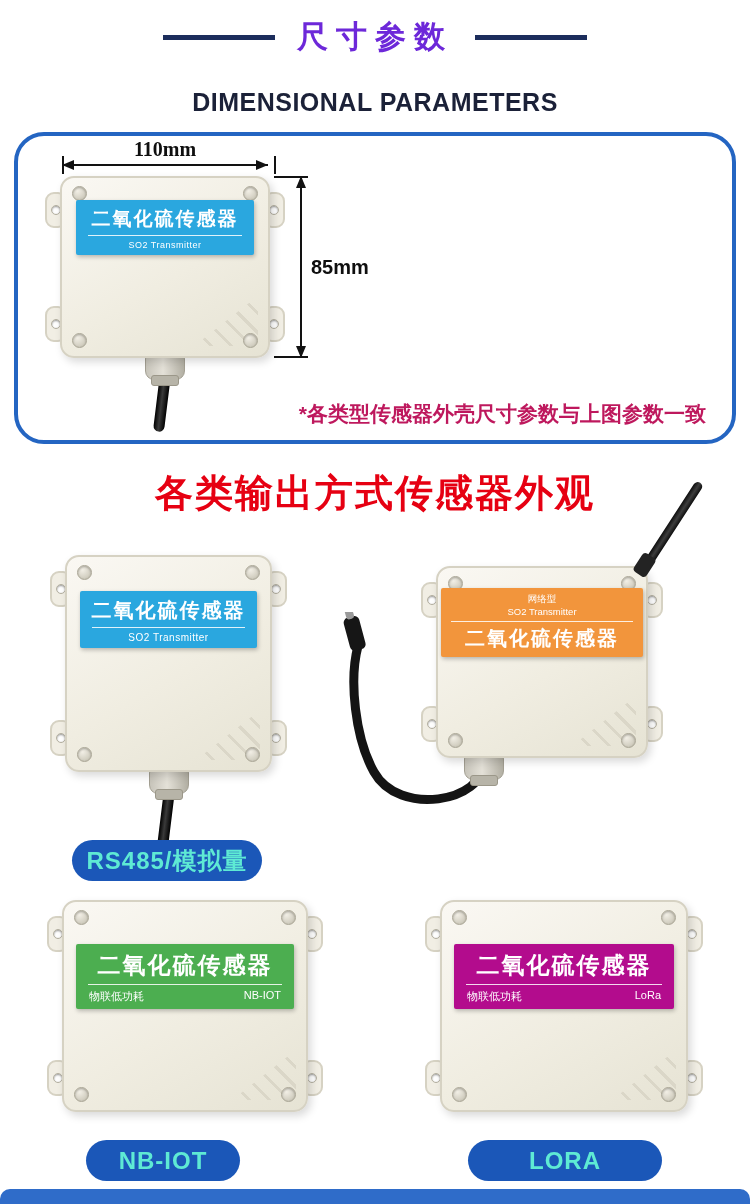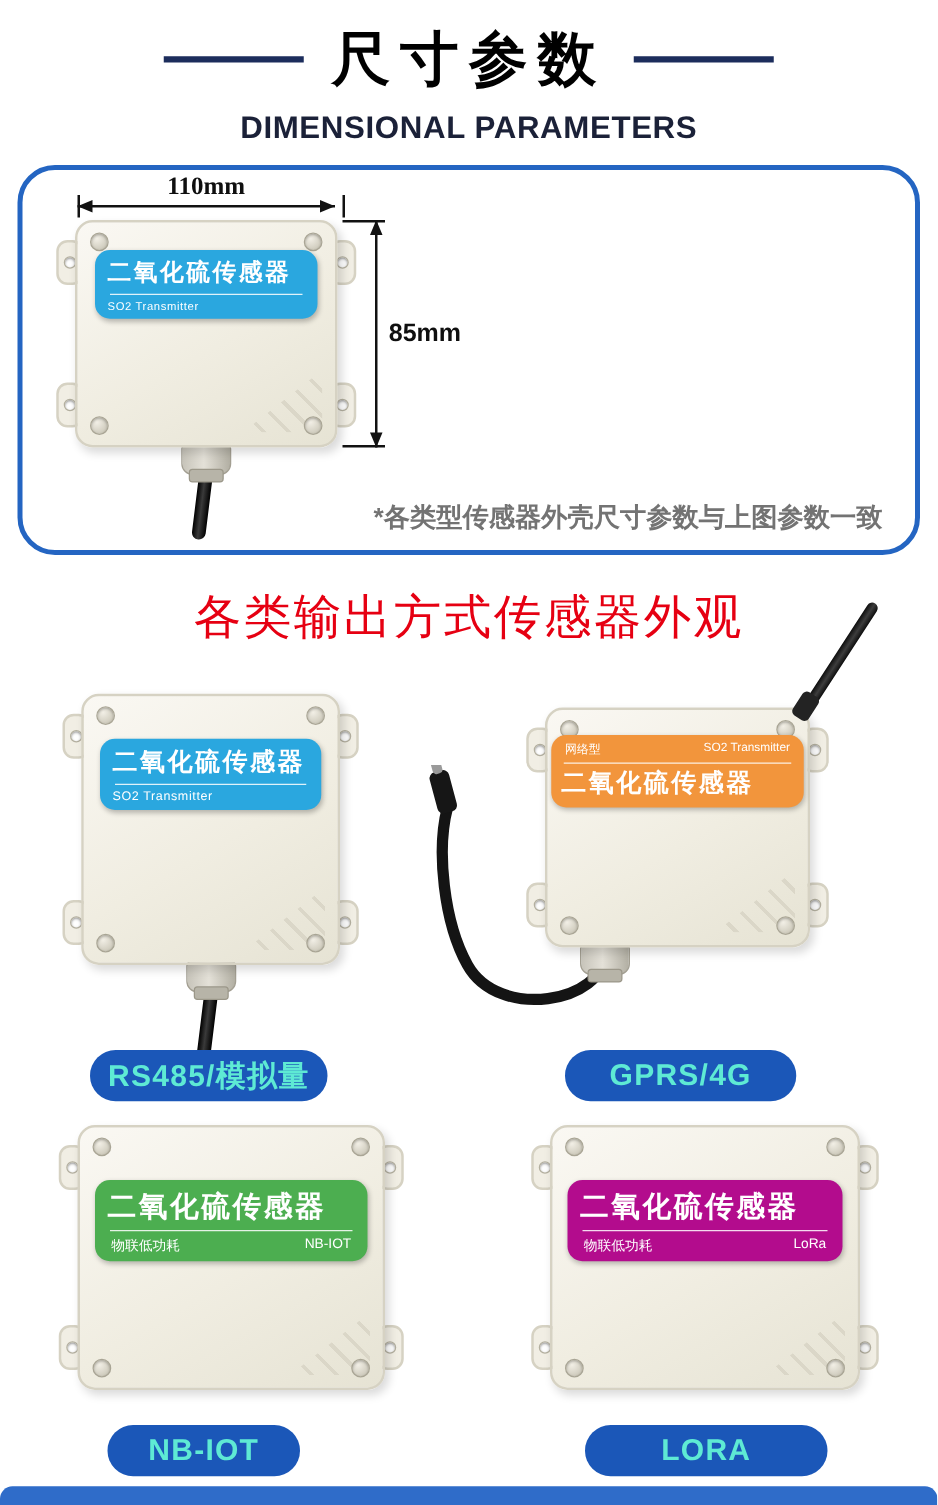--- a/index.html
+++ b/index.html
@@ -2,29 +2,29 @@
 <html><head>
 <meta charset="utf-8">
 <style>
   html,body{margin:0;padding:0;background:#fff;}
   .page{position:relative;width:750px;height:1204px;background:#ffffff;overflow:hidden;
         font-family:"Liberation Sans","DejaVu Sans",sans-serif;color:#111;}
 
   
   .title-row{position:absolute;top:16px;left:0;right:0;display:flex;justify-content:center;align-items:center;gap:22px;}
   .t-line{width:112px;height:5px;background:#1c2d5c;}
-  .title{font-size:47px;font-weight:bold;color:#000000;letter-spacing:8px;margin:0;}
+  .title{font-size:31px;font-weight:bold;color:#6d28d9;letter-spacing:8px;margin:0;}
   .subtitle{position:absolute;top:88px;left:0;right:0;text-align:center;font-size:25px;font-weight:bold;color:#1b2138;letter-spacing:.5px;}
 
   
   .spec-box{position:absolute;left:14px;top:132px;width:722px;height:312px;box-sizing:border-box;
             border:4px solid #2465c2;border-radius:30px;background:#fff;}
   .front-view{position:absolute;left:30px;top:2px;width:320px;height:300px;}
   .side-view{position:absolute;left:322px;top:66px;width:350px;height:150px;}
-  .spec-note{position:absolute;right:26px;bottom:12px;font-size:21px;font-weight:bold;color:#737373;white-space:nowrap;}
+  .spec-note{position:absolute;right:26px;bottom:12px;font-size:21px;font-weight:bold;color:#be185d;white-space:nowrap;}
 
   
   .dim-h{position:absolute;height:2px;background:#121212;}
   .dim-h::before,.dim-h::after{content:'';position:absolute;top:50%;width:0;height:0;
       border-top:5px solid transparent;border-bottom:5px solid transparent;transform:translateY(-50%);}
   .dim-h::before{left:0;border-right:12px solid #121212;}
   .dim-h::after{right:0;border-left:12px solid #121212;}
   .dim-v{position:absolute;width:2px;background:#121212;}
   .dim-v::before,.dim-v::after{content:'';position:absolute;left:50%;width:0;height:0;
       border-left:5px solid transparent;border-right:5px solid transparent;transform:translateX(-50%);}
@@ -59,22 +59,22 @@
   .s-screw{position:absolute;width:13px;height:13px;border-radius:50%;z-index:3;
            background:radial-gradient(circle at 35% 30%,#f2efe6,#c2beae);
            border:1px solid #a9a595;box-shadow:inset 0 1px 2px rgba(0,0,0,.25);}
   .s-screw.tl{left:24px;top:10px;}
   .s-screw.tr{right:24px;top:10px;}
   .s-screw.bl{left:24px;bottom:10px;}
   .s-screw.br{right:24px;bottom:10px;}
   .s-vents{position:absolute;right:24px;bottom:12px;width:64px;height:50px;z-index:2;opacity:.85;
            background:repeating-linear-gradient(45deg,transparent 0 11px,#d8d4c5 11px 14px);
            clip-path:polygon(100% 0,100% 100%,0 100%);}
-  .s-label{position:absolute;z-index:4;color:#fff;text-align:left;padding:7px 10px 5px;
-           border-radius:12px;box-shadow:1px 2px 4px rgba(0,0,0,.25);}
+  .s-label{position:absolute;z-index:4;color:#fff;text-align:center;padding:7px 10px 5px;
+           border-radius:2px;box-shadow:1px 2px 4px rgba(0,0,0,.25);}
   .s-label .t{font-weight:bold;letter-spacing:2px;line-height:1.25;}
   .s-label .dv{height:1px;background:rgba(255,255,255,.85);margin:4px 2px;}
   .s-label .sub{font-size:10px;letter-spacing:.5px;}
   .s-label .row{display:flex;justify-content:space-between;padding:0 3px;font-size:10px;}
   .s-gland{position:absolute;left:50%;transform:translateX(-50%);bottom:-22px;width:38px;height:24px;z-index:1;
            background:linear-gradient(90deg,#c7c4ba,#e4e1d8 45%,#b2afa3);
            border:1px solid #a39f92;border-radius:5px 5px 9px 9px;}
   .s-gland::before{content:'';position:absolute;left:50%;transform:translateX(-50%);bottom:-7px;width:26px;height:9px;
            background:#b7b4a8;border:1px solid #9b9789;border-radius:3px;}
   .s-cable{position:absolute;left:50%;bottom:-80px;width:11px;height:58px;z-index:0;
@@ -88,21 +88,21 @@
   .v-spec .sub{font-size:9px;}
   .v-spec .s-cable{bottom:-74px;height:54px;}
 
   .v-rs485{left:53px;top:555px;width:231px;height:217px;}
   .v-rs485 .s-label{left:27px;right:27px;top:36px;}
   .v-rs485 .t{font-size:20px;}
 
   .v-gprs{left:424px;top:566px;width:236px;height:192px;}
   .v-gprs .s-label{left:17px;right:17px;top:22px;padding:5px 8px 6px;}
   .v-gprs .t{font-size:20px;}
-  .v-gprs .row{font-size:9.5px;}
+  .v-gprs .row{font-size:9.5px;flex-direction:column;}
   .v-gprs .s-gland{left:60px;}
   .antenna-rod{position:absolute;right:12px;top:-100px;width:9px;height:104px;z-index:5;
                background:linear-gradient(90deg,#0d0d0d,#3d3d3d 50%,#0d0d0d);border-radius:5px;
                transform:rotate(33deg);transform-origin:bottom center;}
   .antenna-base{position:absolute;right:8px;top:-12px;width:15px;height:22px;z-index:5;
                 background:#232323;border-radius:4px;transform:rotate(33deg);}
   .gprs-cable{position:absolute;left:-95px;top:46px;width:180px;height:200px;z-index:0;}
 
   .v-nbiot{left:50px;top:900px;width:270px;height:212px;}
   .v-lora{left:428px;top:900px;width:272px;height:212px;}
@@ -129,21 +129,21 @@
              box-shadow:inset 0 1px 2px rgba(0,0,0,.4);}
   .sv-flange.fl{left:66px;}
   .sv-flange.fr{left:292px;}
   .dim-44-arrow{left:300px;top:14px;height:112px;}
   .ext-44t{left:270px;top:13px;width:42px;height:2px;}
   .ext-44b{left:270px;top:124px;width:42px;height:2px;}
   .dim-44-label{left:310px;top:56px;}
 
   
   .section-heading{position:absolute;top:468px;left:0;right:0;margin:0;text-align:center;
-                   font-size:38px;font-weight:normal;color:#e60012;letter-spacing:2px;}
+                   font-size:38px;font-weight:bold;color:#e60012;letter-spacing:2px;}
 
   
   .btn{position:absolute;height:41px;border-radius:21px;background:#1b57b8;color:#5eead4;
        display:flex;align-items:center;justify-content:center;
        font-size:24px;font-weight:bold;letter-spacing:1px;z-index:5;}
   .btn-rs485{left:72px;top:840px;width:190px;}
   .btn-gprs{left:452px;top:840px;width:185px;}
   .btn-nbiot{left:86px;top:1140px;width:154px;}
   .btn-lora{left:468px;top:1140px;width:194px;}
 
@@ -247,21 +247,20 @@
     </div>
     <div class="s-gland"></div>
     <svg class="gprs-cable" viewBox="0 0 180 200">
       <path d="M 155 150 C 155 190, 70 205, 45 160 C 26 126, 20 68, 29 34" fill="none" stroke="#141414" stroke-width="9" stroke-linecap="round"></path>
       <g transform="translate(29,34) rotate(-15)">
         <rect x="-8" y="-30" width="16" height="34" rx="5" fill="#161616"></rect>
         <rect x="-4" y="-43" width="8" height="15" rx="3" fill="#9a9a9a"></rect>
       </g>
     </svg>
   </div>
-  <div class="btn btn-gprs" style="background: rgb(27, 87, 184);">GPRS/4G</div>
 
   <div class="sf v-nbiot">
     <div class="s-ear tl"></div>
     <div class="s-ear tr"></div>
     <div class="s-ear bl"></div>
     <div class="s-ear br"></div>
     <div class="s-body"></div>
     <div class="s-screw tl"></div>
     <div class="s-screw tr"></div>
     <div class="s-screw bl"></div>

